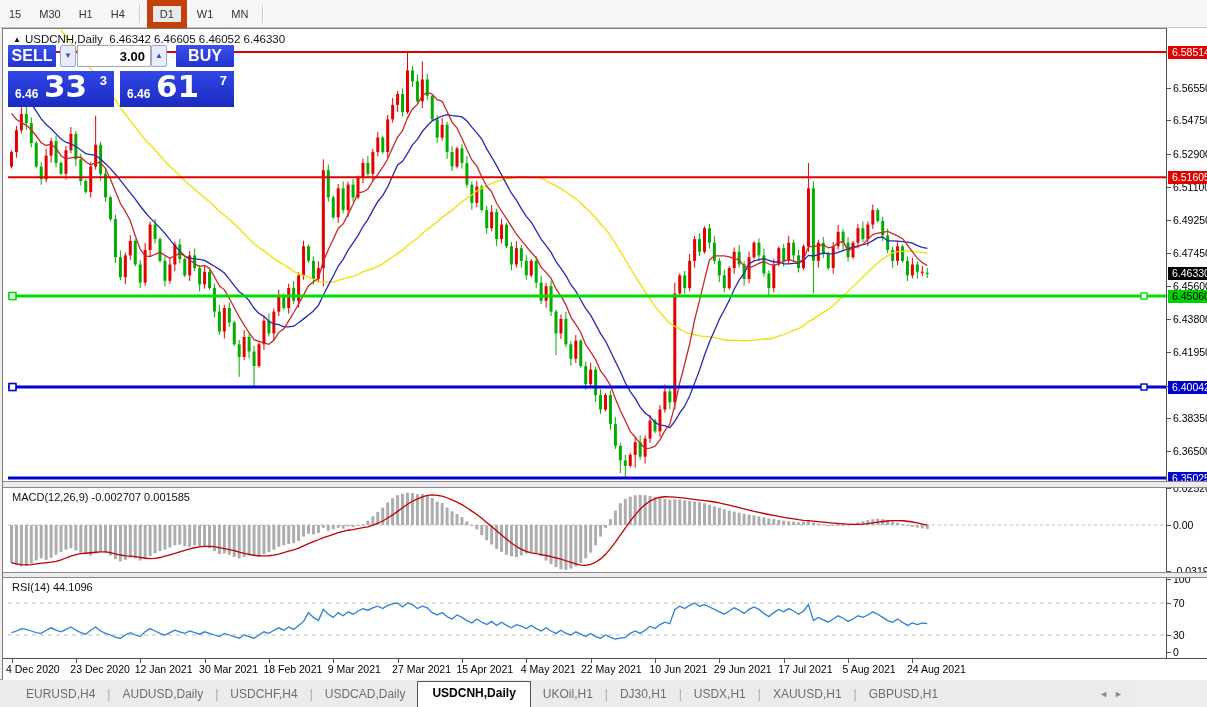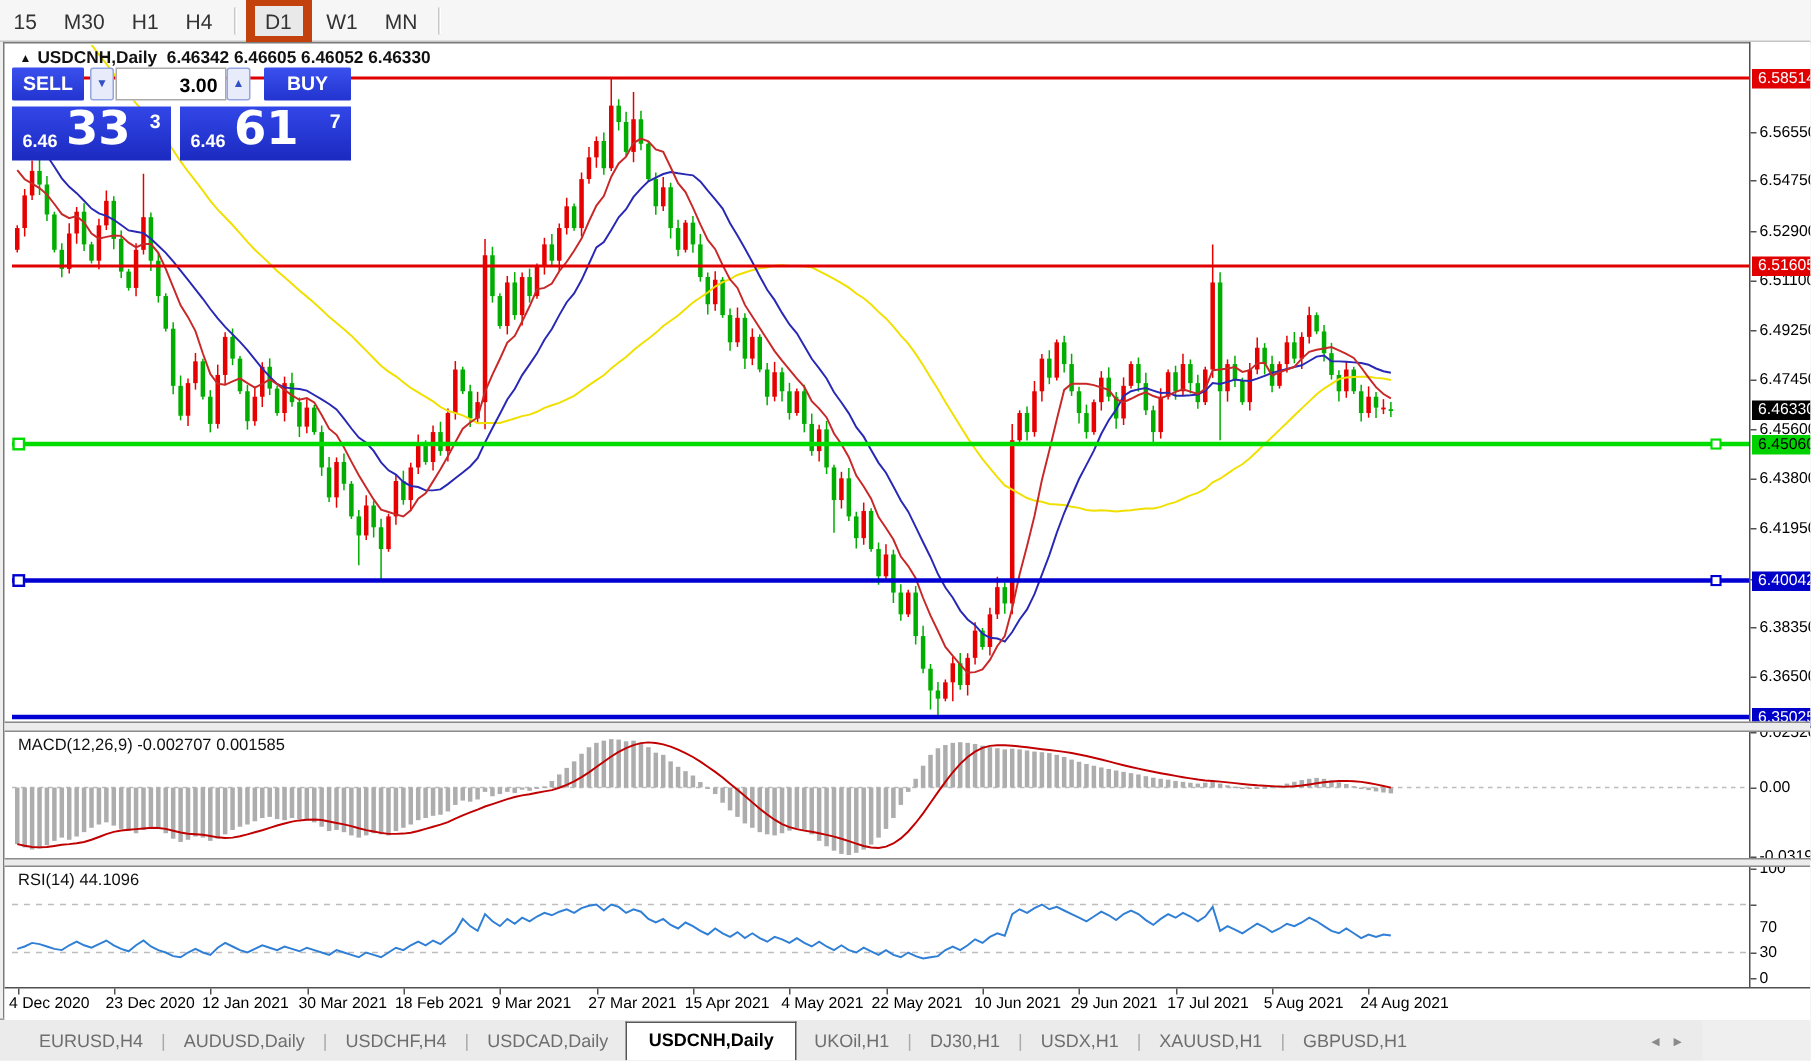--- a/index.html
+++ b/index.html
@@ -1,28 +1,28 @@
 <!DOCTYPE html>
 <html><head>
 <meta charset="utf-8">
 <style>
   html,body{margin:0;padding:0;background:#f0f0f0;}
   .app{position:relative;width:1207px;height:707px;overflow:hidden;
        font-family:"Liberation Sans",sans-serif;background:#efefef;}
   
   .toolbar{position:absolute;left:0;top:0;width:1207px;height:27px;background:#f6f6f6;
            border-bottom:1px solid #c4c4c4;display:flex;align-items:center;}
-  .tf-item{font-size:14px;color:#333;padding:3px 8px;margin:0 1px;cursor:default;}
+  .tf-item{font-size:11px;color:#333;padding:3px 8px;margin:0 1px;cursor:default;}
   .tf-item.active{background:#e9e9e9;border:6px solid #c2410c;padding:2px 7px;}
   .tf-sep{width:1px;height:18px;background:#c8c8c8;margin:0 5px;border-right:1px solid #fff;}
   
   .win-bg{position:absolute;left:2px;top:28px;width:1205px;height:651px;background:#fff;
           border-top:1px solid #7a7a7a;border-left:1px solid #7a7a7a;}
   .plot{position:absolute;}
-  .chart-title{position:absolute;left:13px;top:33px;font-size:11.5px;font-weight:bold;color:#111;
+  .chart-title{position:absolute;left:13px;top:33px;font-size:11.5px;font-weight:normal;color:#111;
                white-space:nowrap;}
   .chart-title .tri{font-size:8px;vertical-align:1px;margin-right:4px;}
   .ind-label{position:absolute;font-size:11px;color:#111;white-space:nowrap;}
   
   .splitter{position:absolute;left:3px;width:1204px;background:#ececec;
             border-top:1px solid #8a8a8a;border-bottom:1px solid #8a8a8a;z-index:5;}
   
   .axis-col{position:absolute;left:1166px;top:28px;width:41px;height:630px;background:#fff;
             border-left:1px solid #505050;z-index:4;}
   .tick-label{position:absolute;left:6px;font-size:10.5px;color:#000;white-space:nowrap;}
@@ -38,21 +38,21 @@
   .tabbar{position:absolute;left:0;top:679px;width:1135px;height:28px;background:#ebebeb;
           border-top:1px solid #9a9a9a;display:flex;align-items:flex-end;padding-left:14px;box-sizing:border-box;}
   .tab{font-size:12px;color:#6e6e6e;padding:4px 12px 6px 12px;white-space:nowrap;}
   .tab.active{background:#fff;color:#000;font-weight:bold;border:1px solid #555;border-bottom:none;
               padding:4px 14px 7px 14px;margin-bottom:0;}
   .tab-sep{color:#aaa;font-size:12px;padding-bottom:6px;}
   .tab-scroll{position:absolute;right:6px;bottom:8px;font-size:9px;color:#8a8a8a;letter-spacing:6px;}
   
   .trade{position:absolute;left:8px;top:45px;width:228px;height:62px;z-index:8;}
   .tbtn{position:absolute;top:0;height:22px;background:linear-gradient(#3a50ee,#2334cf);color:#fff;
-        font-size:13px;font-weight:bold;text-align:center;line-height:22px;border-radius:1px;}
+        font-size:16px;font-weight:bold;text-align:center;line-height:22px;border-radius:1px;}
   .uline{position:absolute;top:23px;height:2px;background:#fff;z-index:2;}
   .spin{position:absolute;top:0;width:16px;height:22px;background:#e7ebfa;border:1px solid #96a6e0;
         box-sizing:border-box;color:#3050c8;font-size:8px;text-align:center;line-height:20px;border-radius:2px;}
   .lot{position:absolute;left:69px;top:0;width:74px;height:22px;border:1px solid #aaa;box-sizing:border-box;
        background:#fff;font-family:"Liberation Sans",sans-serif;font-size:13px;font-weight:bold;text-align:right;padding-right:5px;}
   .pblock{position:absolute;top:26px;height:36px;background:linear-gradient(#3247e8,#1b2ac0);color:#fff;}
   .pblock .pre{position:absolute;left:7px;bottom:6px;font-size:12px;font-weight:bold;}
   .pblock .big{position:absolute;left:36px;top:-3px;font-size:31px;font-weight:bold;
                font-family:"DejaVu Sans",sans-serif;}
   .pblock .sup{position:absolute;right:7px;top:2px;font-size:13px;font-weight:bold;}
@@ -725,21 +725,21 @@
       <div class="tick-label" style="top:448.00px">6.34700</div>
       <div class="tick-dash" style="top:460.41px"></div>
       <div class="tick-label" style="top:454.41px">0.025209</div>
       <div class="tick-dash" style="top:497.00px"></div>
       <div class="tick-label" style="top:491.00px">0.00</div>
       <div class="tick-dash" style="top:543.46px"></div>
       <div class="tick-label" style="top:537.46px">-0.031995</div>
       <div class="tick-dash" style="top:551.00px"></div>
       <div class="tick-label" style="top:545.00px">100</div>
       <div class="tick-dash" style="top:575.00px"></div>
-      <div class="tick-label" style="top:584px">70</div>
+      <div class="tick-label" style="top:569.00px">70</div>
       <div class="tick-dash" style="top:607.00px"></div>
       <div class="tick-label" style="top:601.00px">30</div>
       <div class="tick-dash" style="top:624.00px"></div>
       <div class="tick-label" style="top:618.00px">0</div>
       <div class="badge" style="top:17.55px;background:#e00000;color:#ffffff">6.58514</div>
       <div class="badge" style="top:142.84px;background:#e00000;color:#ffffff">6.51605</div>
       <div class="badge" style="top:238.50px;background:#000000;color:#ffffff">6.46330</div>
       <div class="badge" style="top:261.53px;background:#00d200;color:#000000">6.45060</div>
       <div class="badge" style="top:352.53px;background:#0000c8;color:#ffffff">6.40042</div>
       <div class="badge" style="top:443.51px;background:#0000c8;color:#ffffff">6.35025</div>

